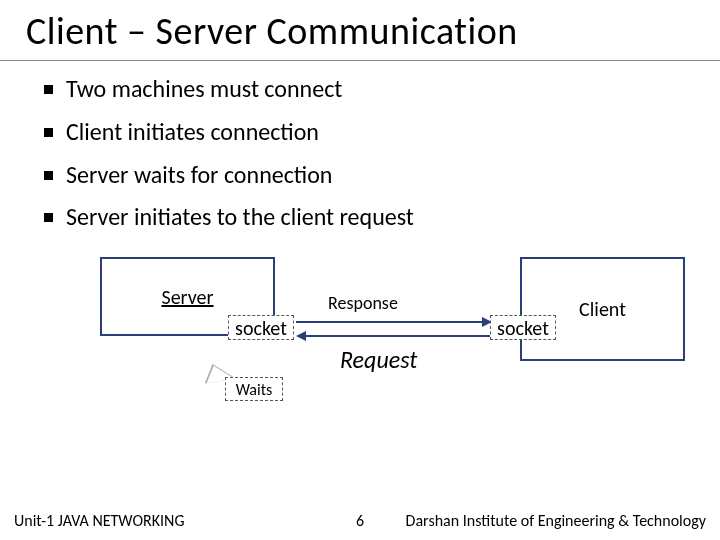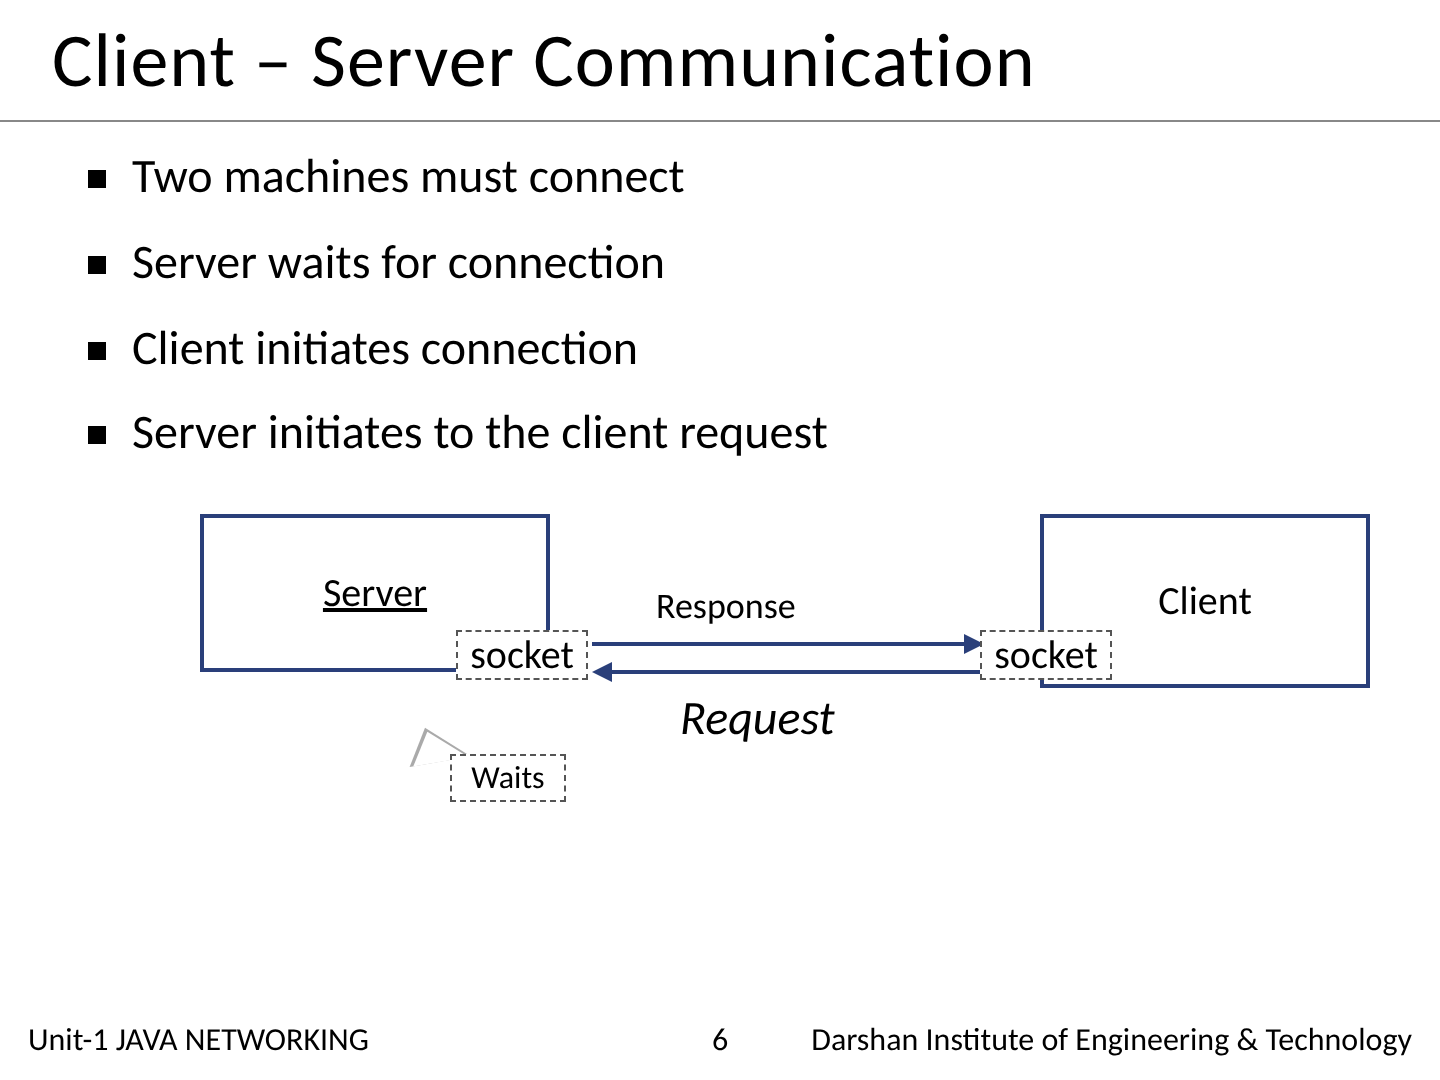--- a/index.html
+++ b/index.html
@@ -49,21 +49,21 @@
   .box {
     position: absolute;
     border: 2px solid #2a3f7a;
     background: #fff;
     display: flex;
     align-items: center;
     justify-content: center;
     font-size: 20px;
   }
   .server-box { left: 100px; top: 10px; width: 175px; height: 79px; text-decoration: underline; }
-  .client-box { left: 520px; top: 10px; width: 165px; height: 87px; }
+  .client-box { left: 520px; top: 10px; width: 165px; height: 104px; }
   .socket {
     position: absolute;
     border: 1.5px dashed #555;
     background: #fff;
     font-size: 20px;
     display: flex;
     align-items: center;
     justify-content: center;
     padding: 2px 8px;
   }
@@ -136,22 +136,22 @@
   }
   .footer .page { position: absolute; left: 50%; transform: translateX(-50%); }
 </style>
 </head>
 <body>
 
 <div class="title">Client – Server Communication</div>
 
 <ul class="bullets">
   <li>Two machines must connect</li>
+  <li>Client initiates connection</li>
   <li>Server waits for connection</li>
-  <li>Client initiates connection</li>
   <li>Server initiates to the client request</li>
 </ul>
 
 <div class="diagram">
   <div class="box server-box">
     <span>Server</span>
   </div>
   <div class="box client-box">
     <span>Client</span>
   </div>

